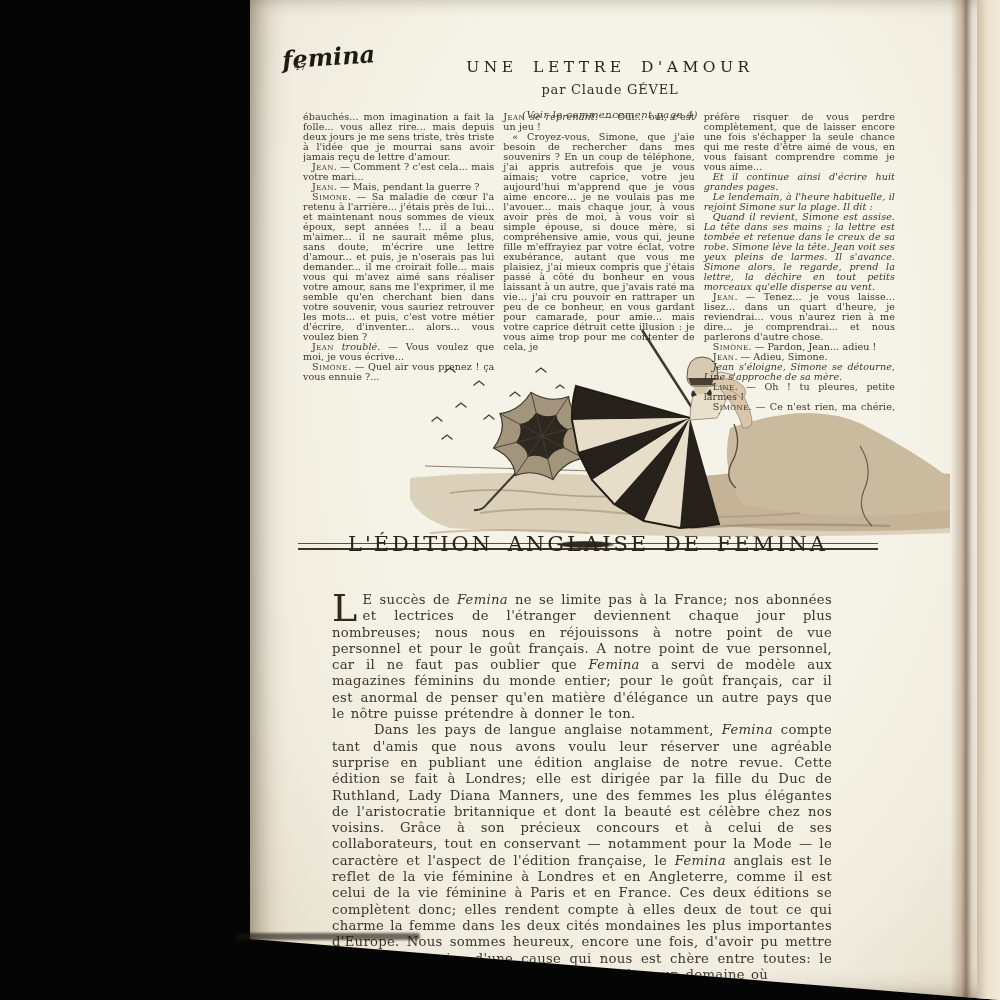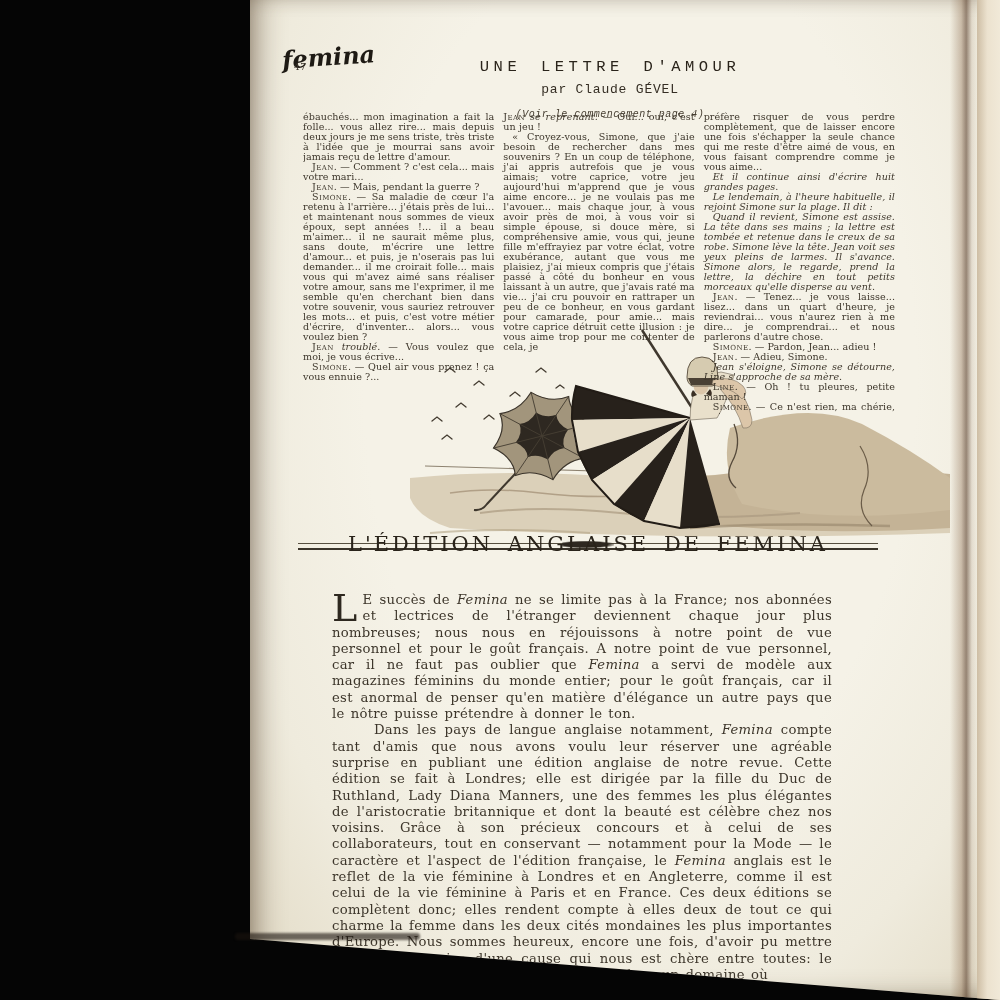--- a/index.html
+++ b/index.html
@@ -26,21 +26,21 @@
     position:absolute;left:727px;top:0;width:23px;height:100%;
     background:linear-gradient(90deg,#cdbda4 0%, #ece2cf 45%, #f1e9d8 100%);
   }
   .edge-smudge{
     position:absolute;left:235px;top:933px;width:185px;height:7px;
     background:rgba(25,19,13,.6);border-radius:3px;filter:blur(1px);
   }
   
   .logo{position:absolute;left:28px;top:38px;}
   .pagenum{position:absolute;left:44px;top:62px;font-size:9px;font-weight:normal;color:#3a332a;letter-spacing:.5px;text-align:right;}
-  .a1-head{position:absolute;left:70px;top:58px;width:580px;text-align:center;color:#2c261d;font-family:Liberation Mono, monospace;}
+  .a1-head{position:absolute;left:70px;top:58px;width:580px;text-align:center;color:#2c261d;}
   .a1-title{margin:0;font-size:15.5px;font-weight:normal;letter-spacing:4.5px;word-spacing:6px;color:#2a241b;}
   .a1-byline{margin:6px 0 12px 0;font-size:13px;letter-spacing:.8px;color:#352e24;}
   .a1-note{margin:4px 0 0 0;font-size:10px;font-style:italic;letter-spacing:.5px;color:#453d30;}
   
   .columns{
     position:absolute;left:53px;top:112px;width:592px;height:302px;
     display:flex;gap:9px;z-index:2;overflow:hidden;
   }
   .col{flex:1 1 0;font-size:9.6px;line-height:10px;text-align:justify;letter-spacing:.05px;color:#3d362b;}
   .rp{margin:0;text-indent:9px;}
@@ -109,21 +109,21 @@
         </div>
       <div class="col">
           <p class="rp ni"><span class="s-n">préfère risquer de vous perdre complètement, que de laisser encore une fois s'échapper la seule chance qui me reste d'être aimé de vous, en vous faisant comprendre comme je vous aime...</span></p>
           <p class="rp"><span class="s-i">Et il continue ainsi d'écrire huit grandes pages.</span></p>
           <p class="rp"><span class="s-i">Le lendemain, à l'heure habituelle, il rejoint Simone sur la plage. Il dit :</span></p>
           <p class="rp"><span class="s-i">Quand il revient, Simone est assise. La tête dans ses mains ; la lettre est tombée et retenue dans le creux de sa robe. Simone lève la tête. Jean voit ses yeux pleins de larmes. Il s'avance. Simone alors, le regarde, prend la lettre, la déchire en tout petits morceaux qu'elle disperse au vent.</span></p>
           <p class="rp"><span class="s-sc">Jean</span><span class="s-n">. — Tenez... je vous laisse... lisez... dans un quart d'heure, je reviendrai... vous n'aurez rien à me dire... je comprendrai... et nous parlerons d'autre chose.</span></p>
           <p class="rp"><span class="s-sc">Simone</span><span class="s-n">. — Pardon, Jean... adieu !</span></p>
           <p class="rp"><span class="s-sc">Jean</span><span class="s-n">. — Adieu, Simone.</span></p>
           <p class="rp"><span class="s-i">Jean s'éloigne, Simone se détourne, Line s'approche de sa mère.</span></p>
-          <p class="rp"><span class="s-sc">Line</span><span class="s-n">. — Oh ! tu pleures, petite maman !</span></p>
+          <p class="rp"><span class="s-sc">Line</span><span class="s-n">. — Oh ! tu pleures, petite larmes !</span></p>
           <p class="rp"><span class="s-sc">Simone</span><span class="s-n">. — Ce n'est rien, ma chérie, va jouer.</span></p>
         </div>
     </div>
 
     <svg class="illus" width="580" height="217" viewBox="0 0 580 217">
 
       <g>
         <path d="M20,150 Q120,140 240,150 Q400,142 560,150 L560,205 Q300,214 60,200 Q28,190 20,170 Z" fill="#d8ccb4" opacity="0.9"></path>
         <path d="M300,150 Q430,132 560,146 L560,200 Q420,208 320,196 Q290,175 300,150 Z" fill="#c4b396"></path>
         <path d="M340,100 Q420,72 472,96 Q522,122 560,150 L560,182 Q440,196 352,176 Q330,140 340,100 Z" fill="#cbbb9e"></path>

